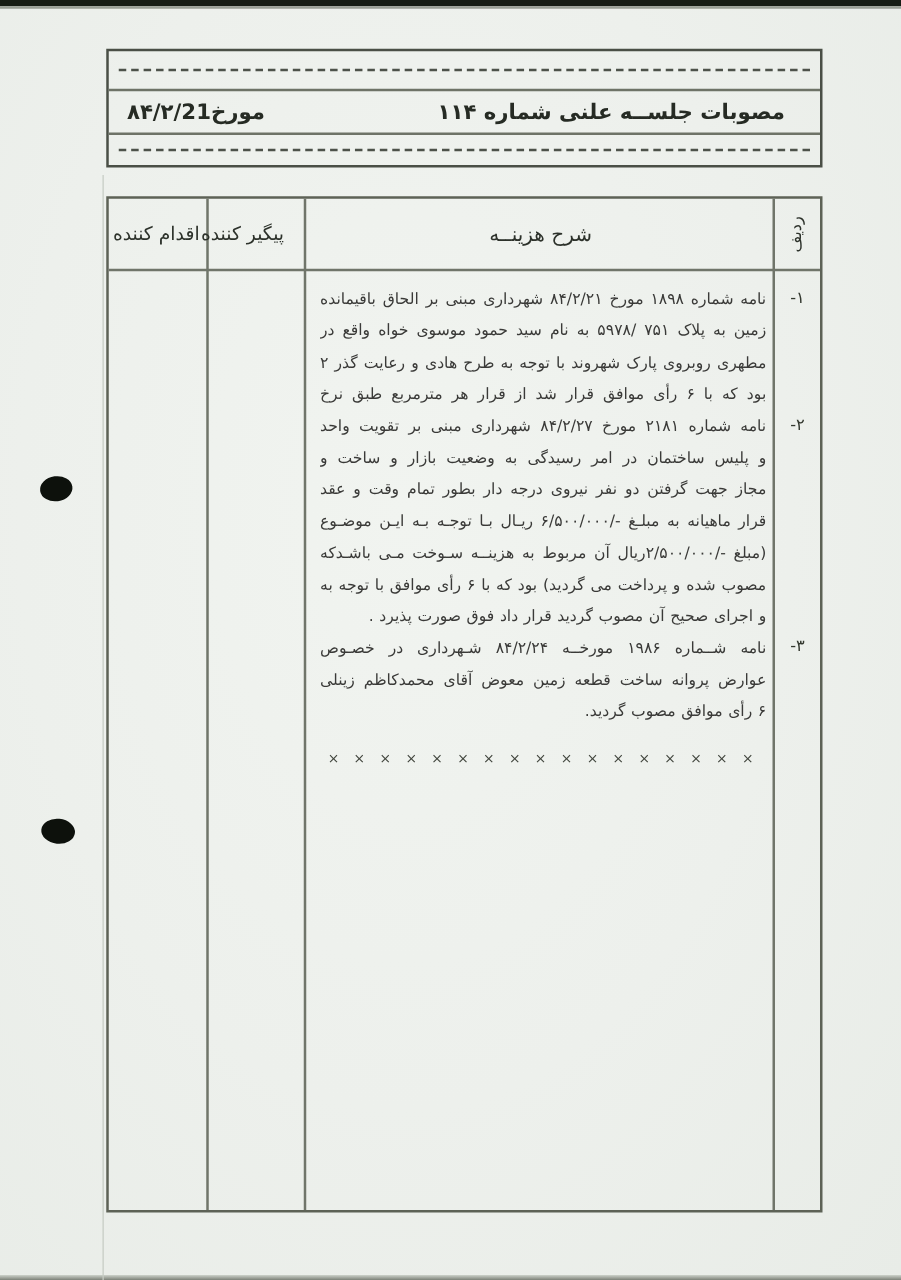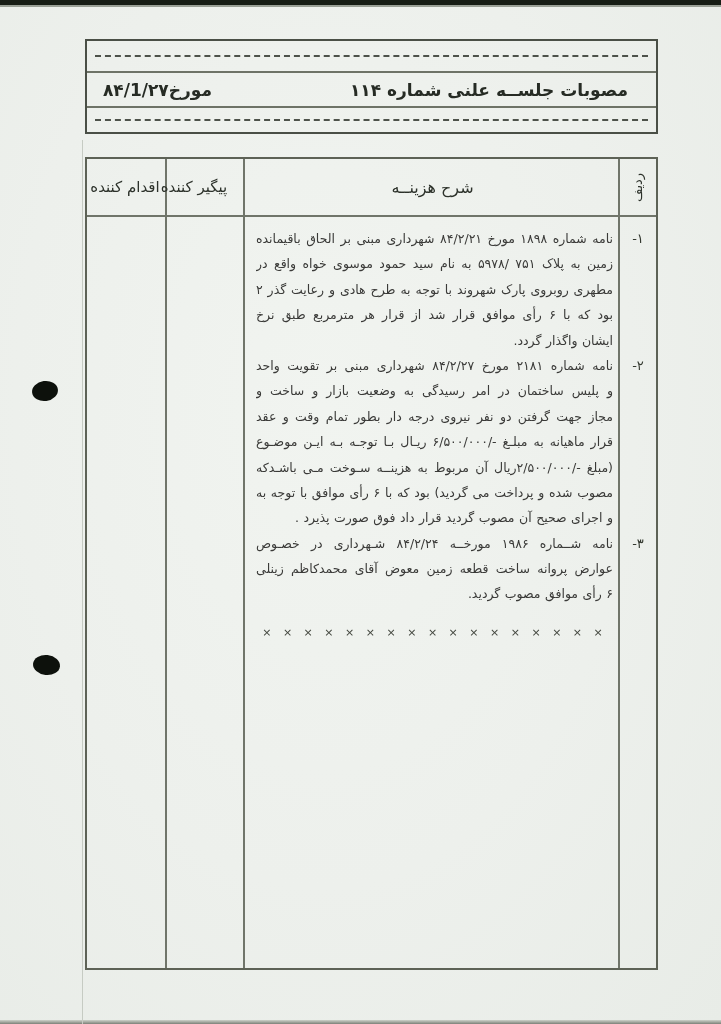--- a/index.html
+++ b/index.html
@@ -83,21 +83,21 @@
 <div class="fold-line"></div>
 <div class="hole h1"></div>
 <div class="hole h2"></div>
 
 <div class="header-box">
   <div class="hb-row1">
     <div class="dash-rule"></div>
   </div>
   <div class="hb-row2">
     <span class="hdr-title">مصوبات جلســه علنی شماره ۱۱۴</span>
-    <span class="hdr-date">مورخ۸۴/1/۲۷</span>
+    <span class="hdr-date">مورخ۸۴/۲/21</span>
   </div>
   <div class="hb-row3">
     <div class="dash-rule"></div>
   </div>
 </div>
 
 <div class="minutes-table">
   <div class="vline v1"></div>
   <div class="vline v2"></div>
   <div class="vline v3"></div>
@@ -119,21 +119,20 @@
 
   <div class="tbody">
 
     <div class="item-row">
       <div class="num-cell">۱-</div>
       <div class="text-cell">
         <div class="line">نامه شماره ۱۸۹۸ مورخ ۸۴/۲/۲۱ شهرداری مبنی بر الحاق باقیمانده قطعــه</div>
         <div class="line">زمین به پلاک ۷۵۱ /۵۹۷۸ به نام سید حمود موسوی خواه واقع در شــهرک</div>
         <div class="line">مطهری روبروی پارک شهروند با توجه به طرح هادی و رعایت گذر ۲ متری</div>
         <div class="line">بود که با ۶ رأی موافق قرار شد از قرار هر مترمربع طبق نرخ مصوبه قبلی به</div>
-        <div class="line end">ایشان واگذار گردد.</div>
       </div>
     </div>
 
     <div class="item-row">
       <div class="num-cell">۲-</div>
       <div class="text-cell">
         <div class="line">نامه شماره ۲۱۸۱ مورخ ۸۴/۲/۲۷ شهرداری مبنی بر تقویت واحد اجرائیـات</div>
         <div class="line">و پلیس ساختمان در امر رسیدگی به وضعیت بازار و ساخت و ســازهای غـیر</div>
         <div class="line">مجاز جهت گرفتن دو نفر نیروی درجه دار بطور تمام وقت و عقد قرادادی از</div>
         <div class="line">قرار ماهیانه به مبلـغ -/۶/۵۰۰/۰۰۰ ریـال بـا توجـه بـه ایـن موضـوع کـه</div>

